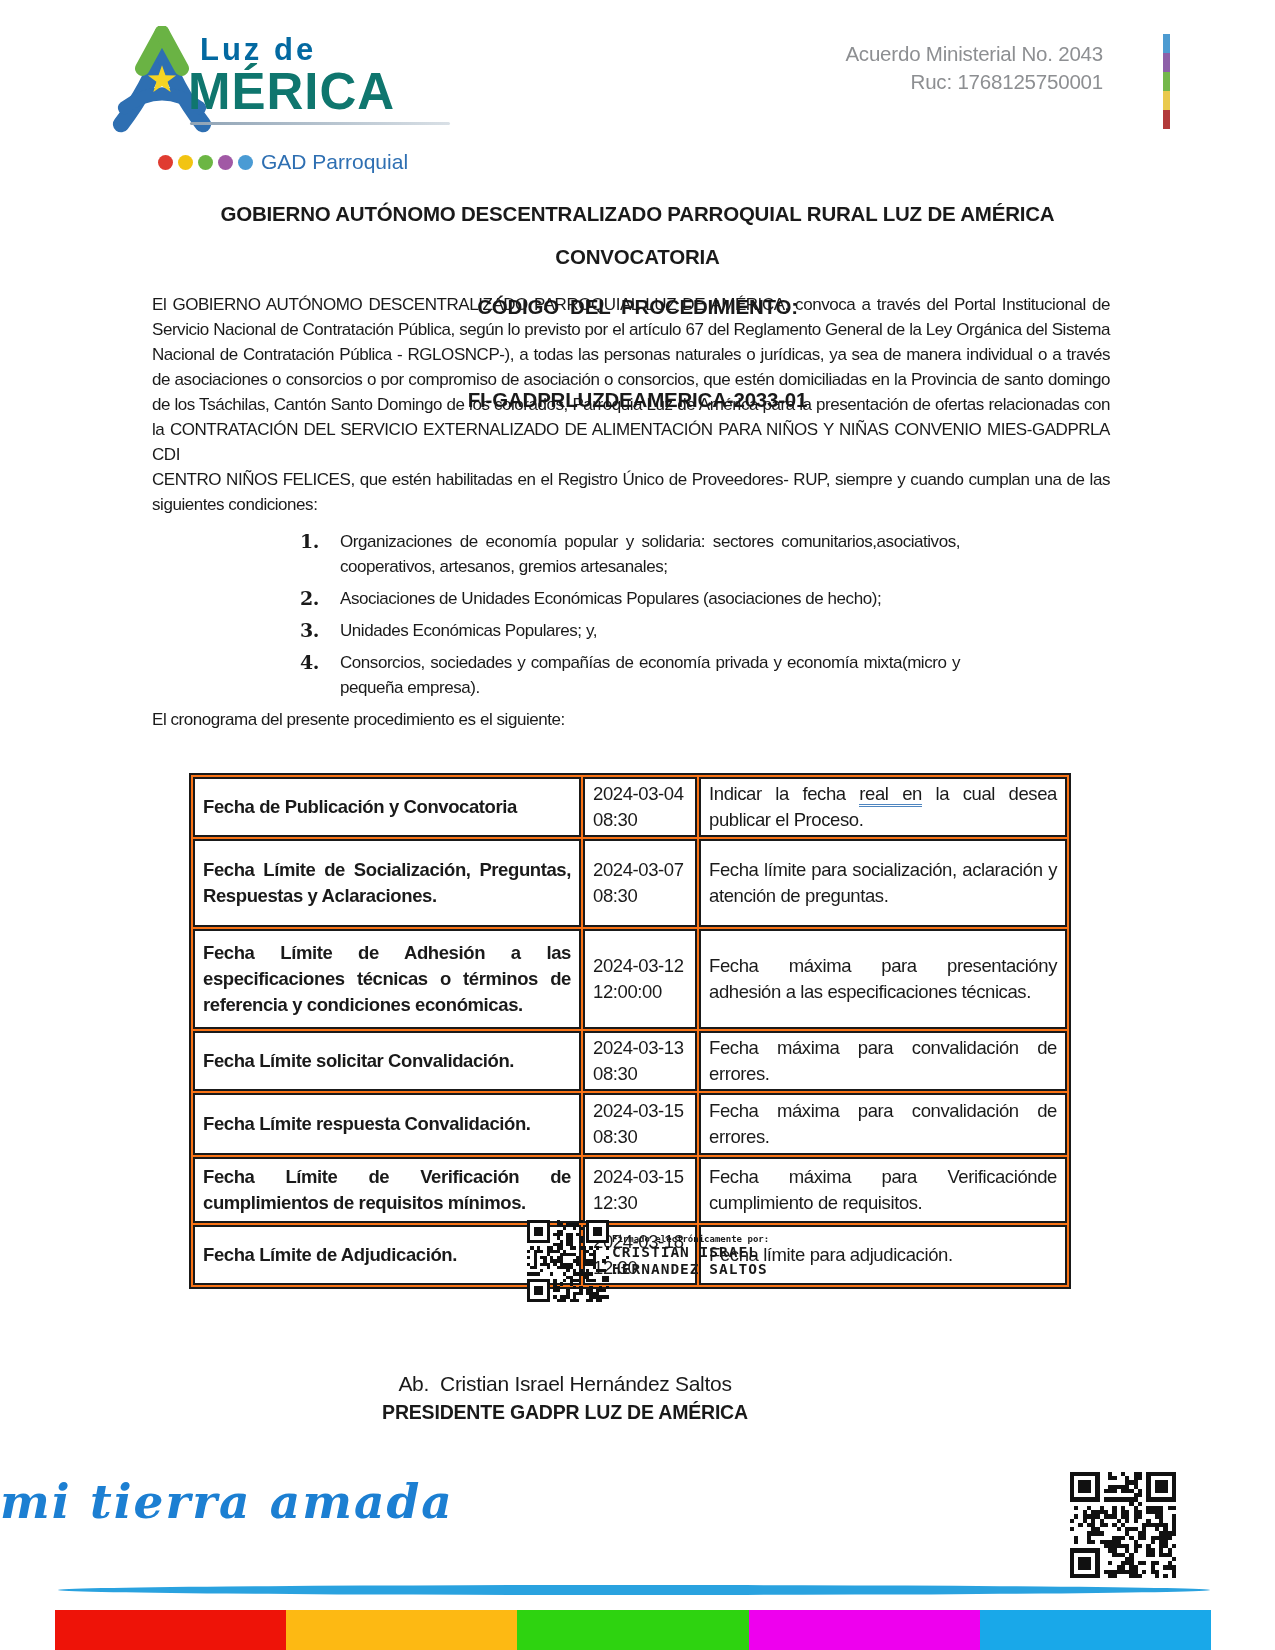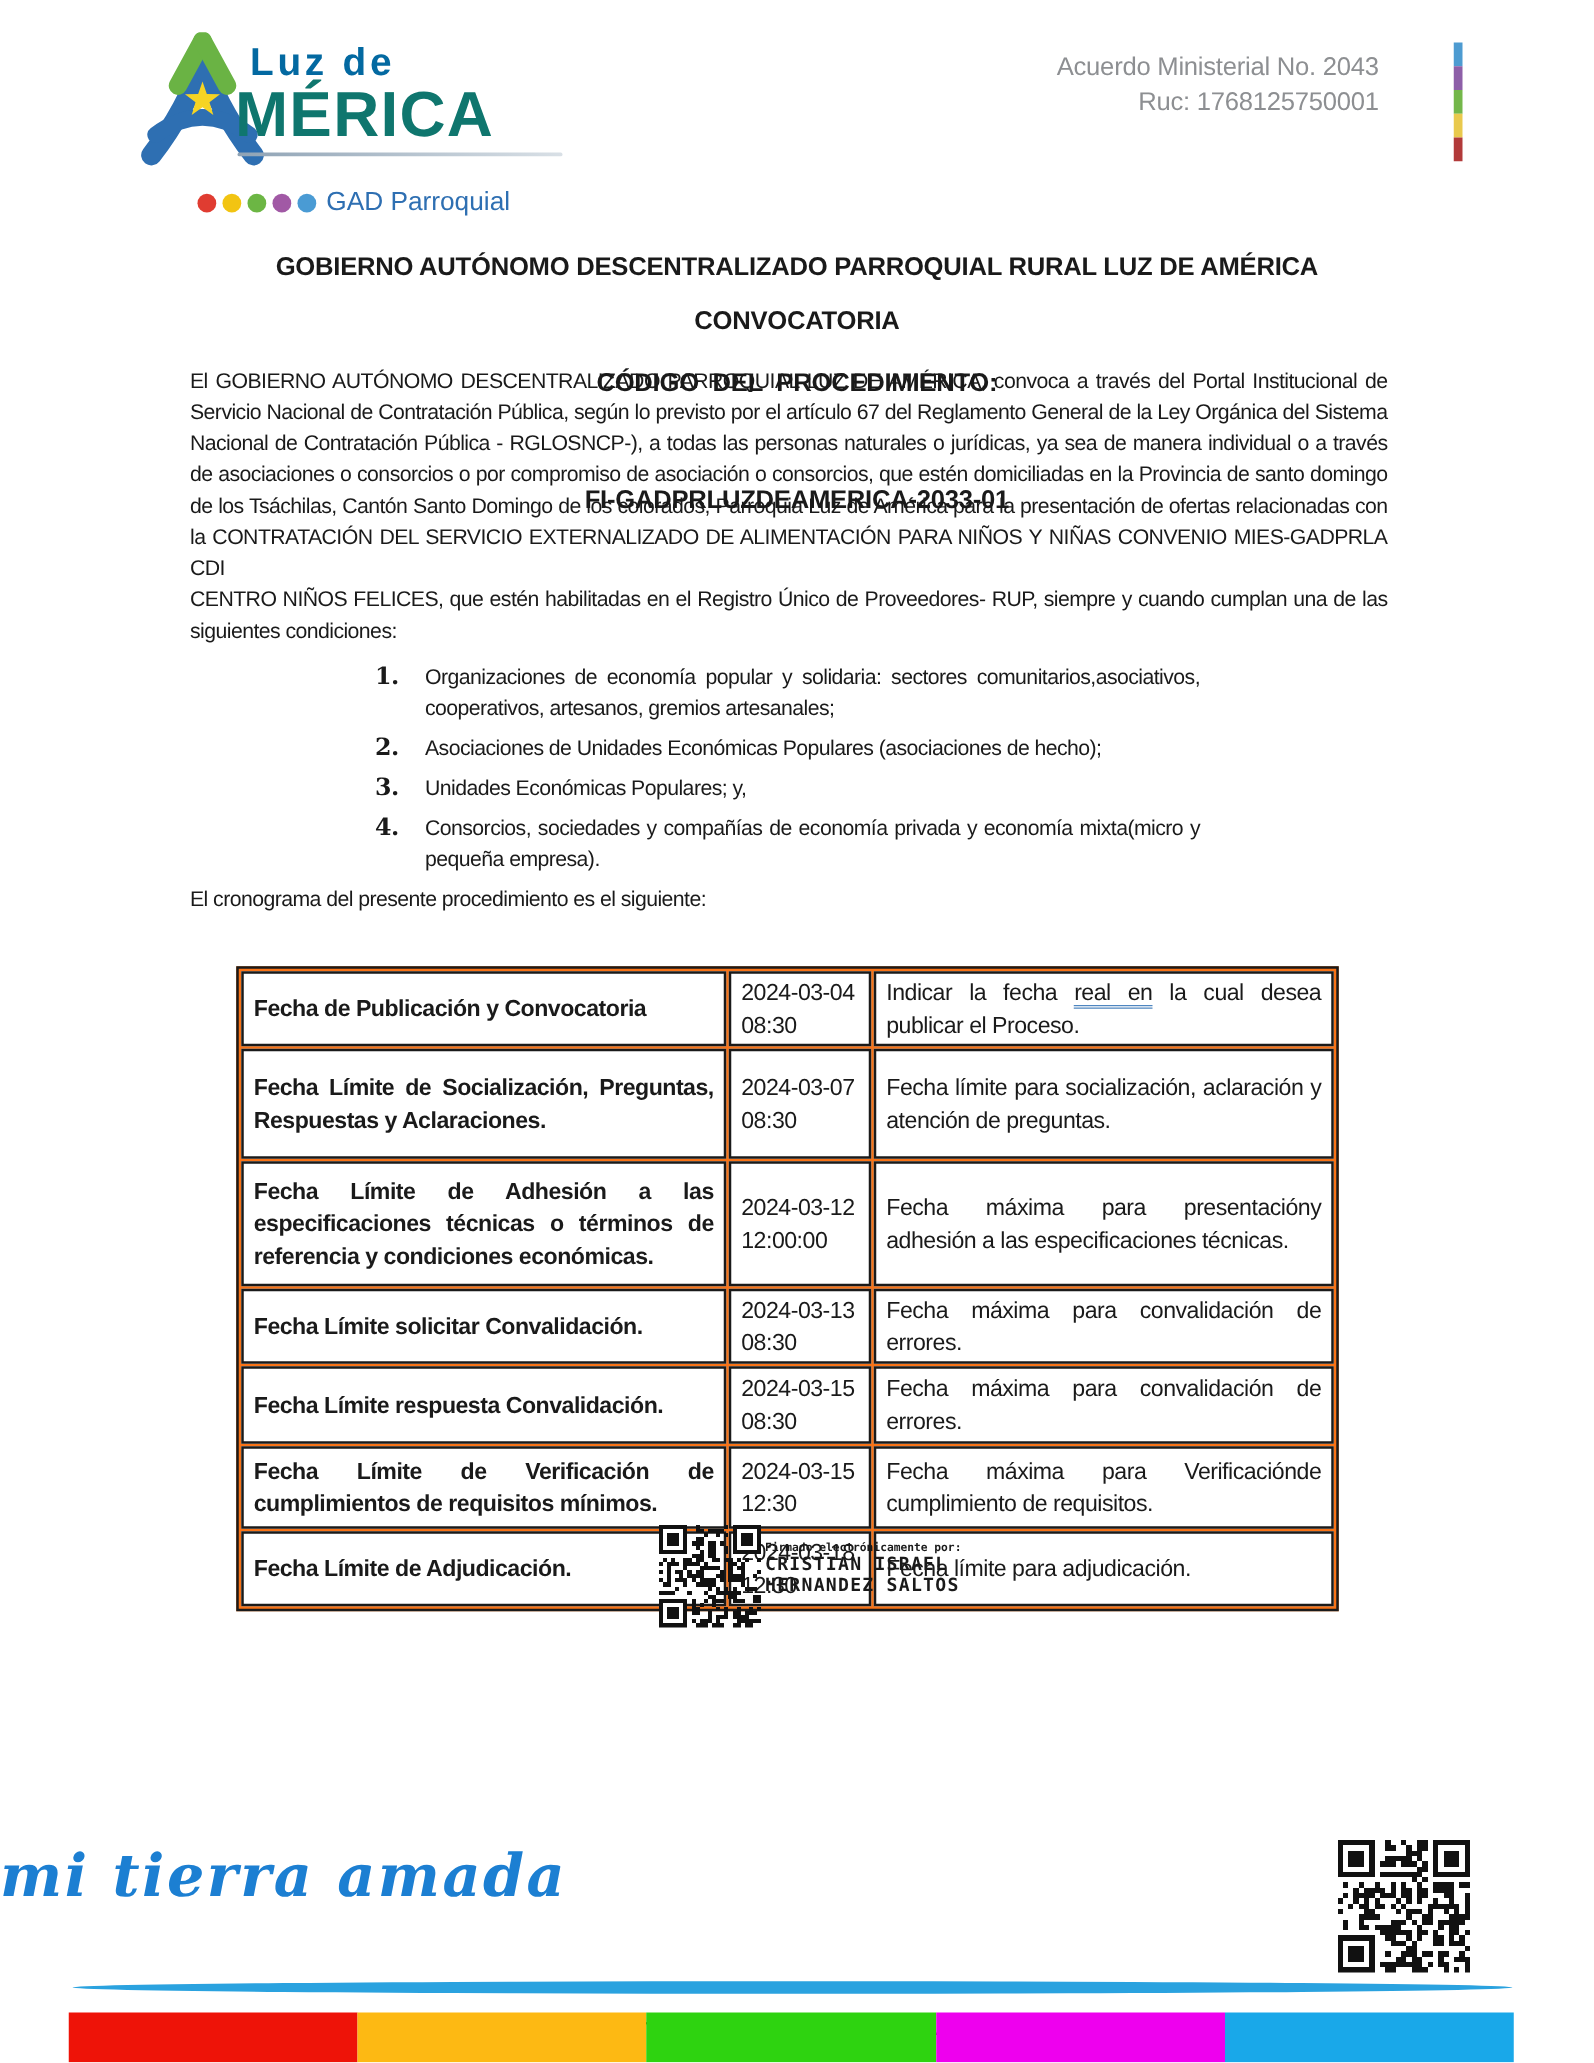--- a/index.html
+++ b/index.html
@@ -426,20 +426,24 @@
           <rect x="1" y="19" width="5" height="5" fill="#fff"></rect>
           <rect x="2" y="20" width="3" height="3"></rect>
         </svg></div>
     <div class="sig-qr-caption">
       <div class="cap-small">Firmado electrónicamente por:</div>
       <div class="cap-name">CRISTIAN ISRAEL</div>
       <div class="cap-name">HERNANDEZ SALTOS</div>
     </div>
   </div>
 
+  <div class="sig-block">
+    <div class="sig-name">Ab.  Cristian Israel Hernández Saltos</div>
+    <div class="sig-title">PRESIDENTE GADPR LUZ DE AMÉRICA</div>
+  </div>
 
   <div class="slogan">mi tierra amada</div>
 
   <div class="footer-text">
     <div>Dirección: Luz de América Km. 23 Vía Quevedo, Av. Kleber Paz y Miño</div>
     
   </div>
 
   <div class="footer-qr"><svg viewBox="0 0 25 25" width="106" height="106" fill="#111" shape-rendering="crispEdges">
         <rect x="9" y="0" width="1" height="1"></rect>

